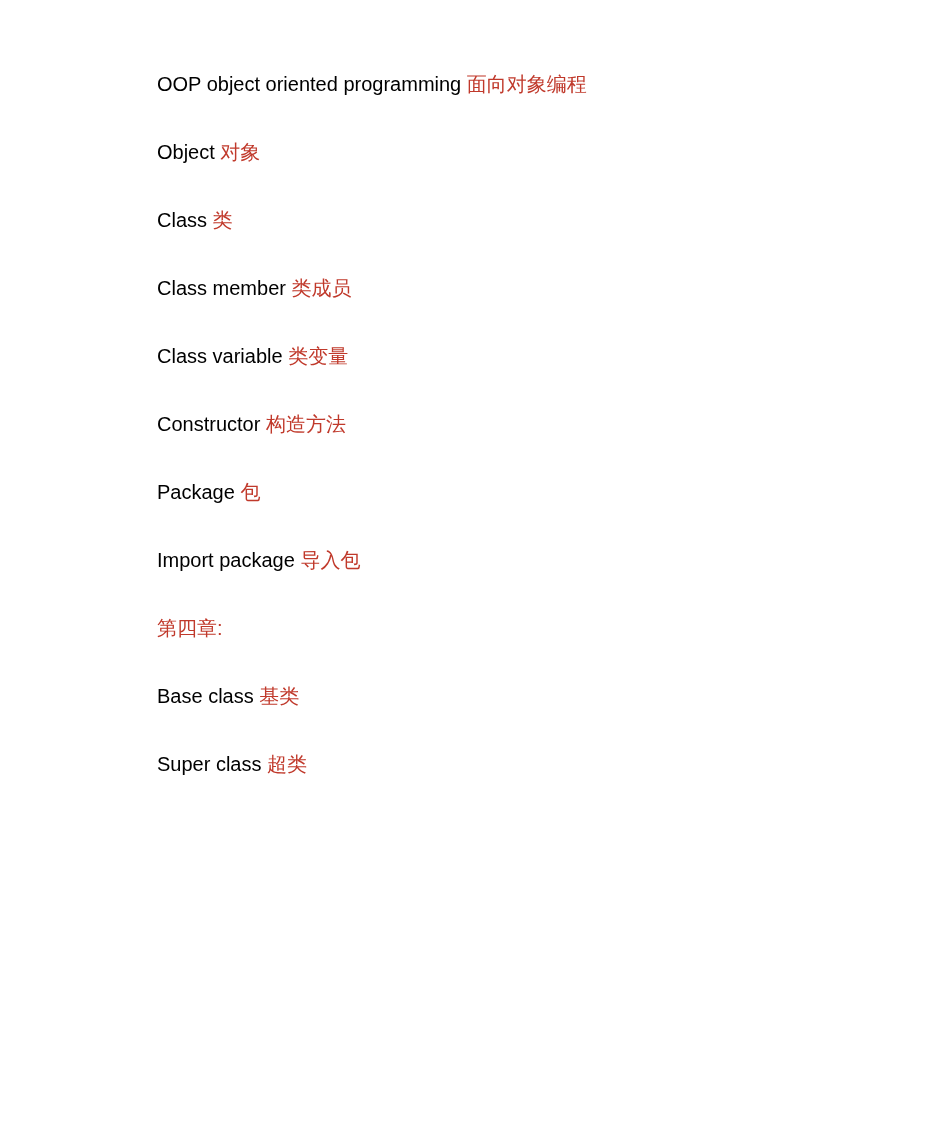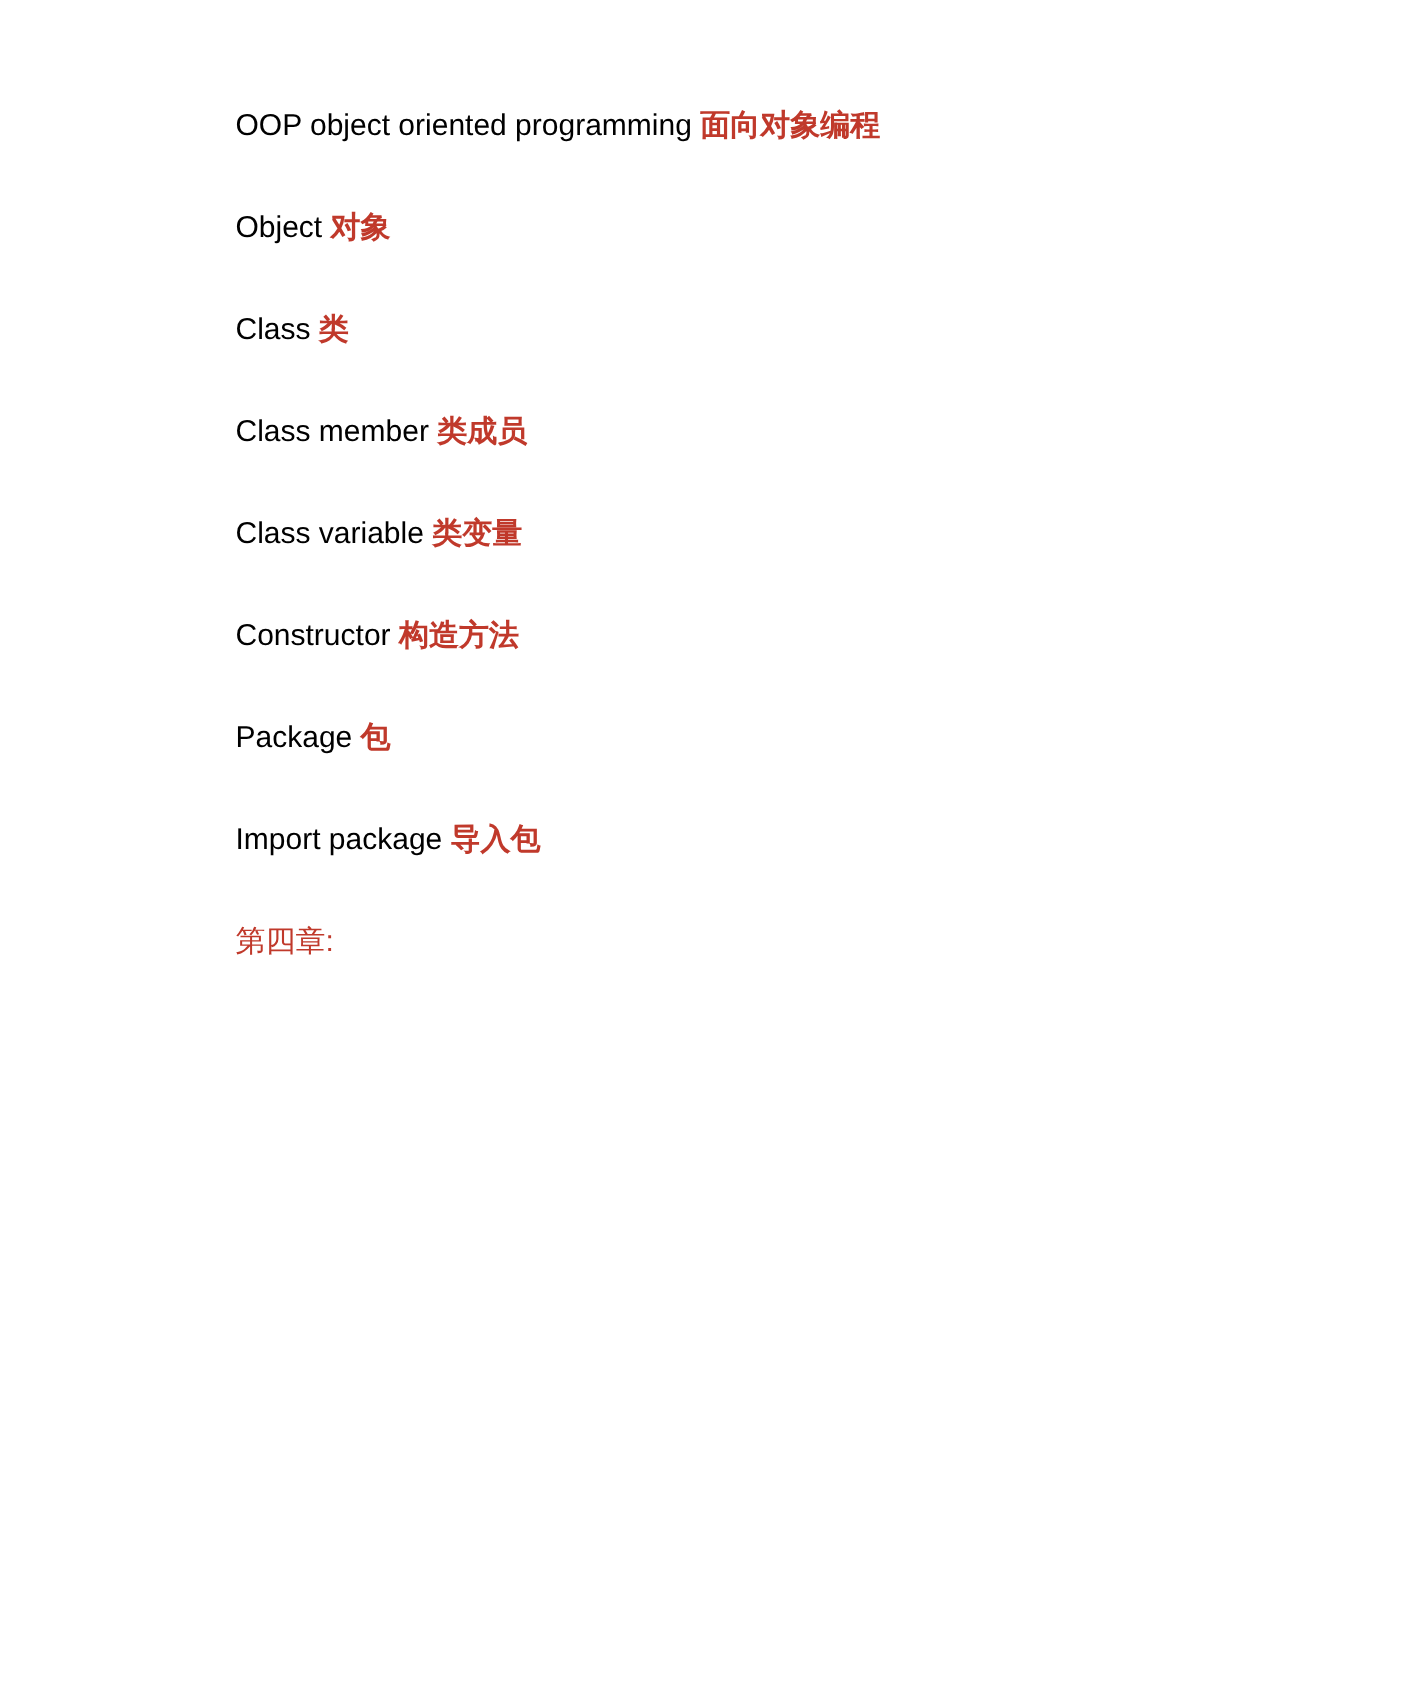--- a/index.html
+++ b/index.html
@@ -29,21 +29,20 @@
       color: #000000;
     }
 
     .term-english {
       color: #000000;
       text-align: right;
     }
 
     .term-chinese {
       color: #c0392b;
-      font-weight: bold;
     }
 
     .chapter-heading {
       font-size: 20px;
       color: #c0392b;
       margin-bottom: 40px;
       text-align: right;
     }
   </style>
 </head>
@@ -52,13 +51,15 @@
 <div class="content">
 <div class="term-item"><span class="term-text"><span class="term-english">OOP   object oriented programming</span><span class="term-chinese">  面向对象编程</span></span></div>
     <div class="term-item"><span class="term-text"><span class="term-english">Object</span><span class="term-chinese">  对象</span></span></div>
     <div class="term-item"><span class="term-text"><span class="term-english">Class</span><span class="term-chinese">  类</span></span></div>
     <div class="term-item"><span class="term-text"><span class="term-english">Class member</span><span class="term-chinese">  类成员</span></span></div>
     <div class="term-item"><span class="term-text"><span class="term-english">Class variable</span><span class="term-chinese">  类变量</span></span></div>
     <div class="term-item"><span class="term-text"><span class="term-english">Constructor</span><span class="term-chinese">  构造方法</span></span></div>
     <div class="term-item"><span class="term-text"><span class="term-english">Package</span><span class="term-chinese">  包</span></span></div>
     <div class="term-item"><span class="term-text"><span class="term-english">Import package</span><span class="term-chinese">  导入包</span></span></div>
     <div class="term-item"><span class="chapter-heading">第四章:</span></div>
+    <div class="term-item"><span class="term-text"><span class="term-english">Base class</span><span class="term-chinese">  基类</span></span></div>
+    <div class="term-item"><span class="term-text"><span class="term-english">Super class</span><span class="term-chinese">  超类</span></span></div>
   </div>
 
 </body></html>

